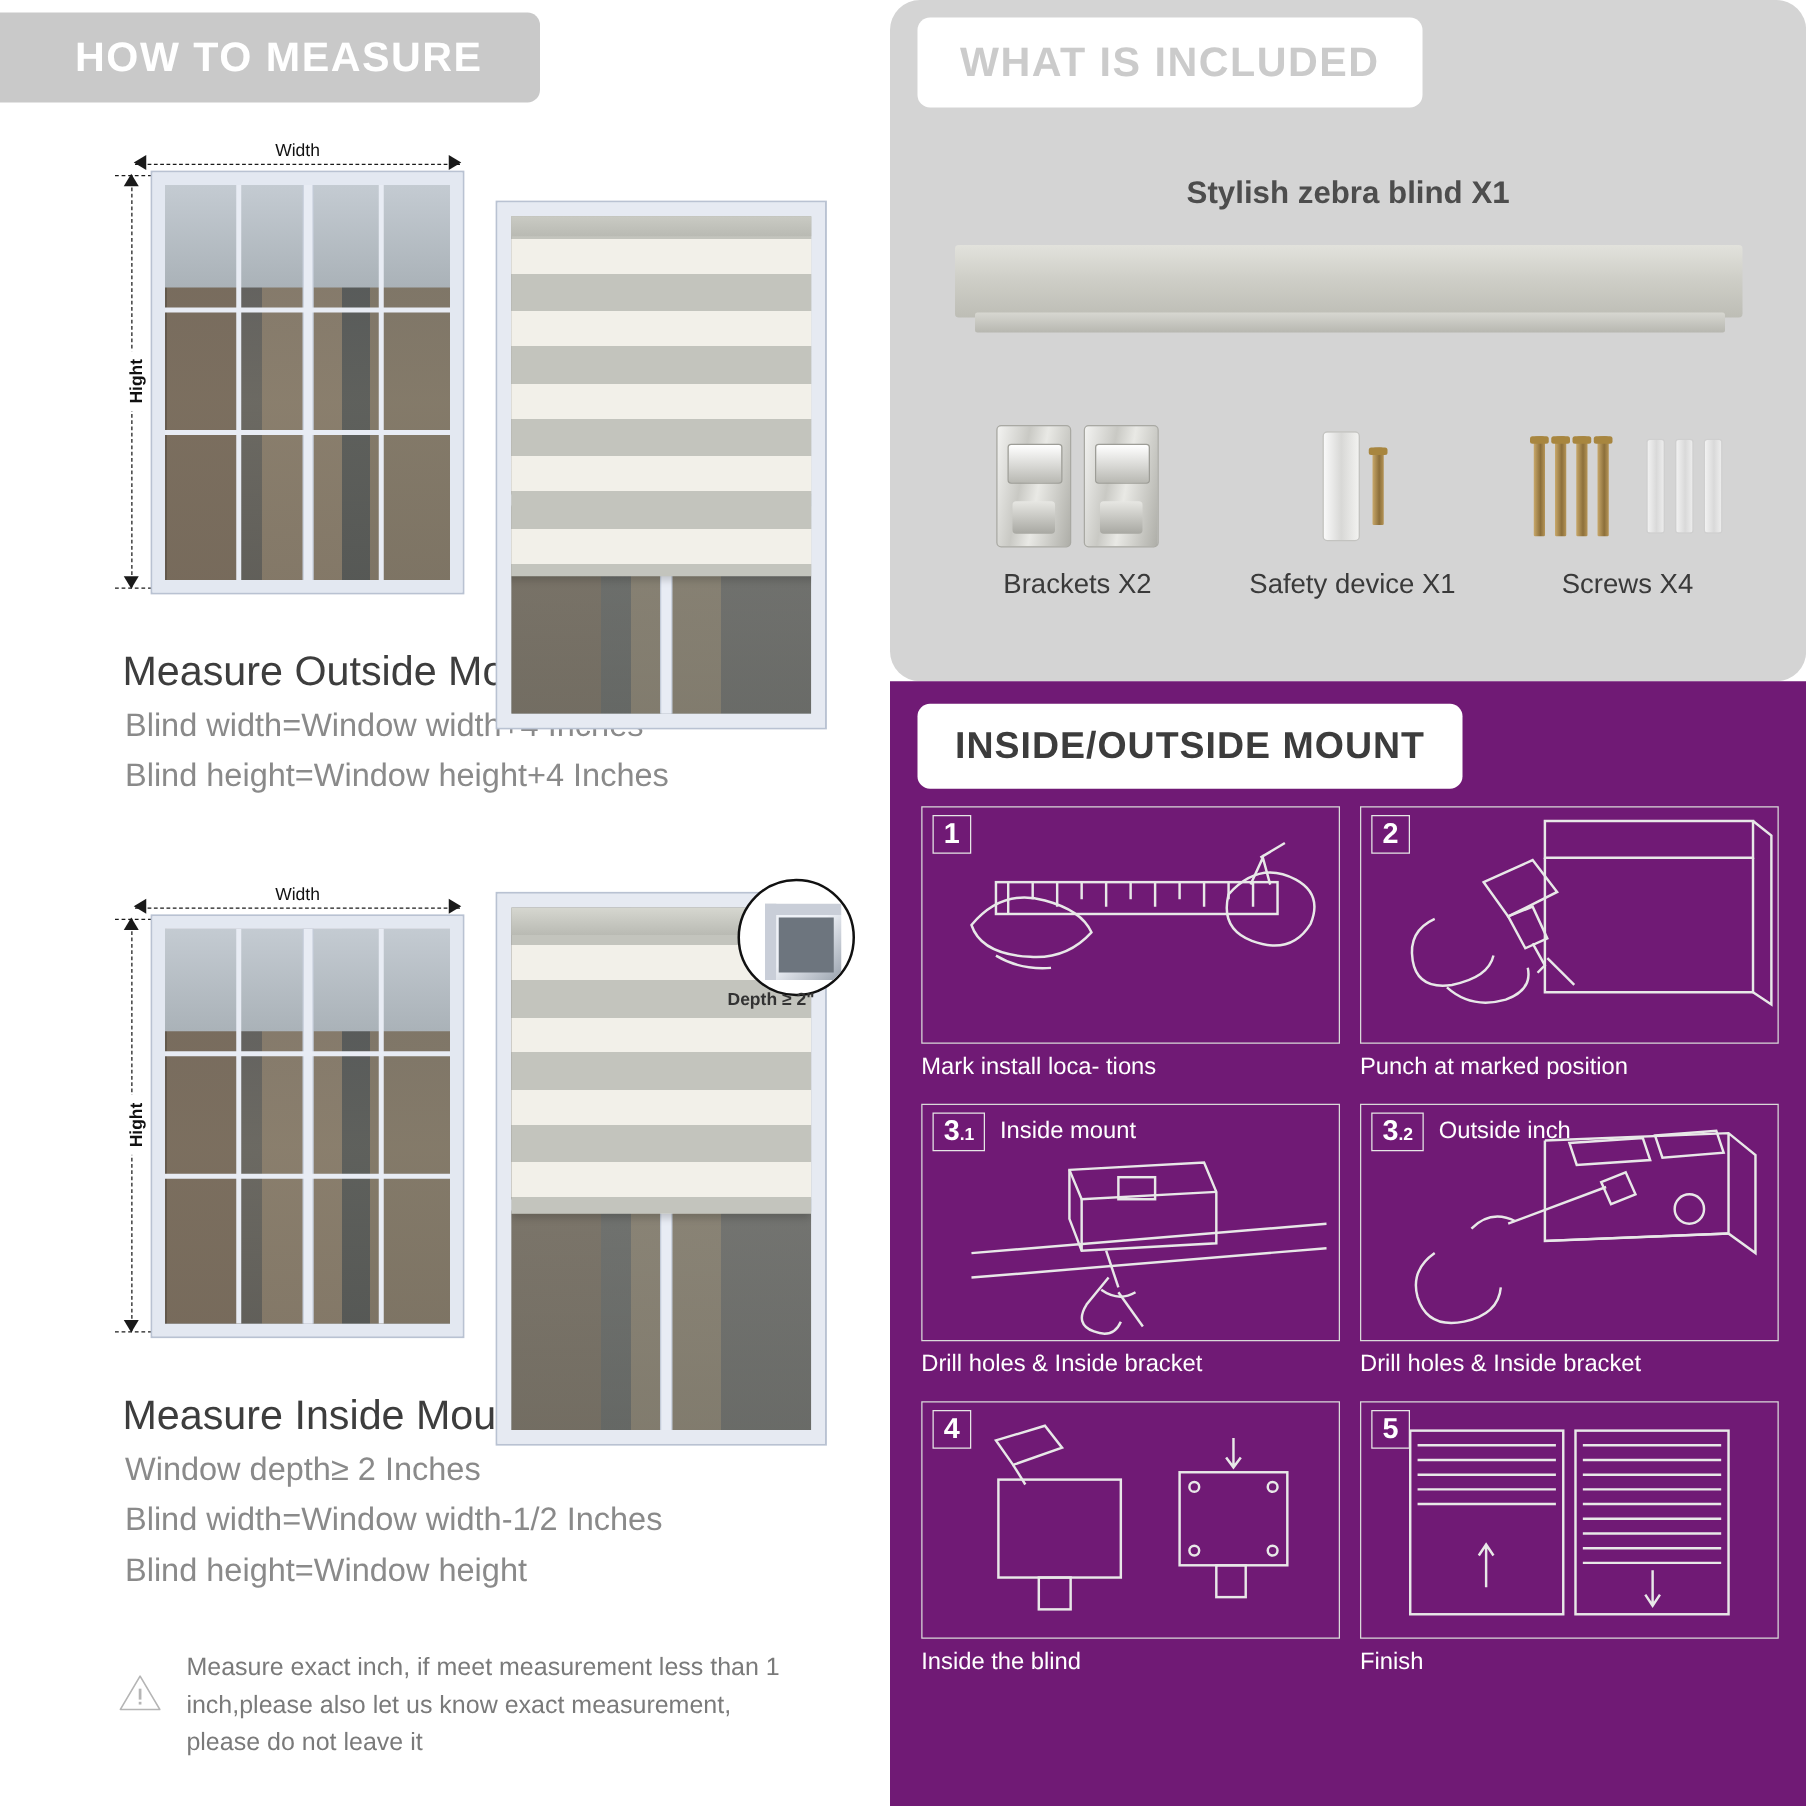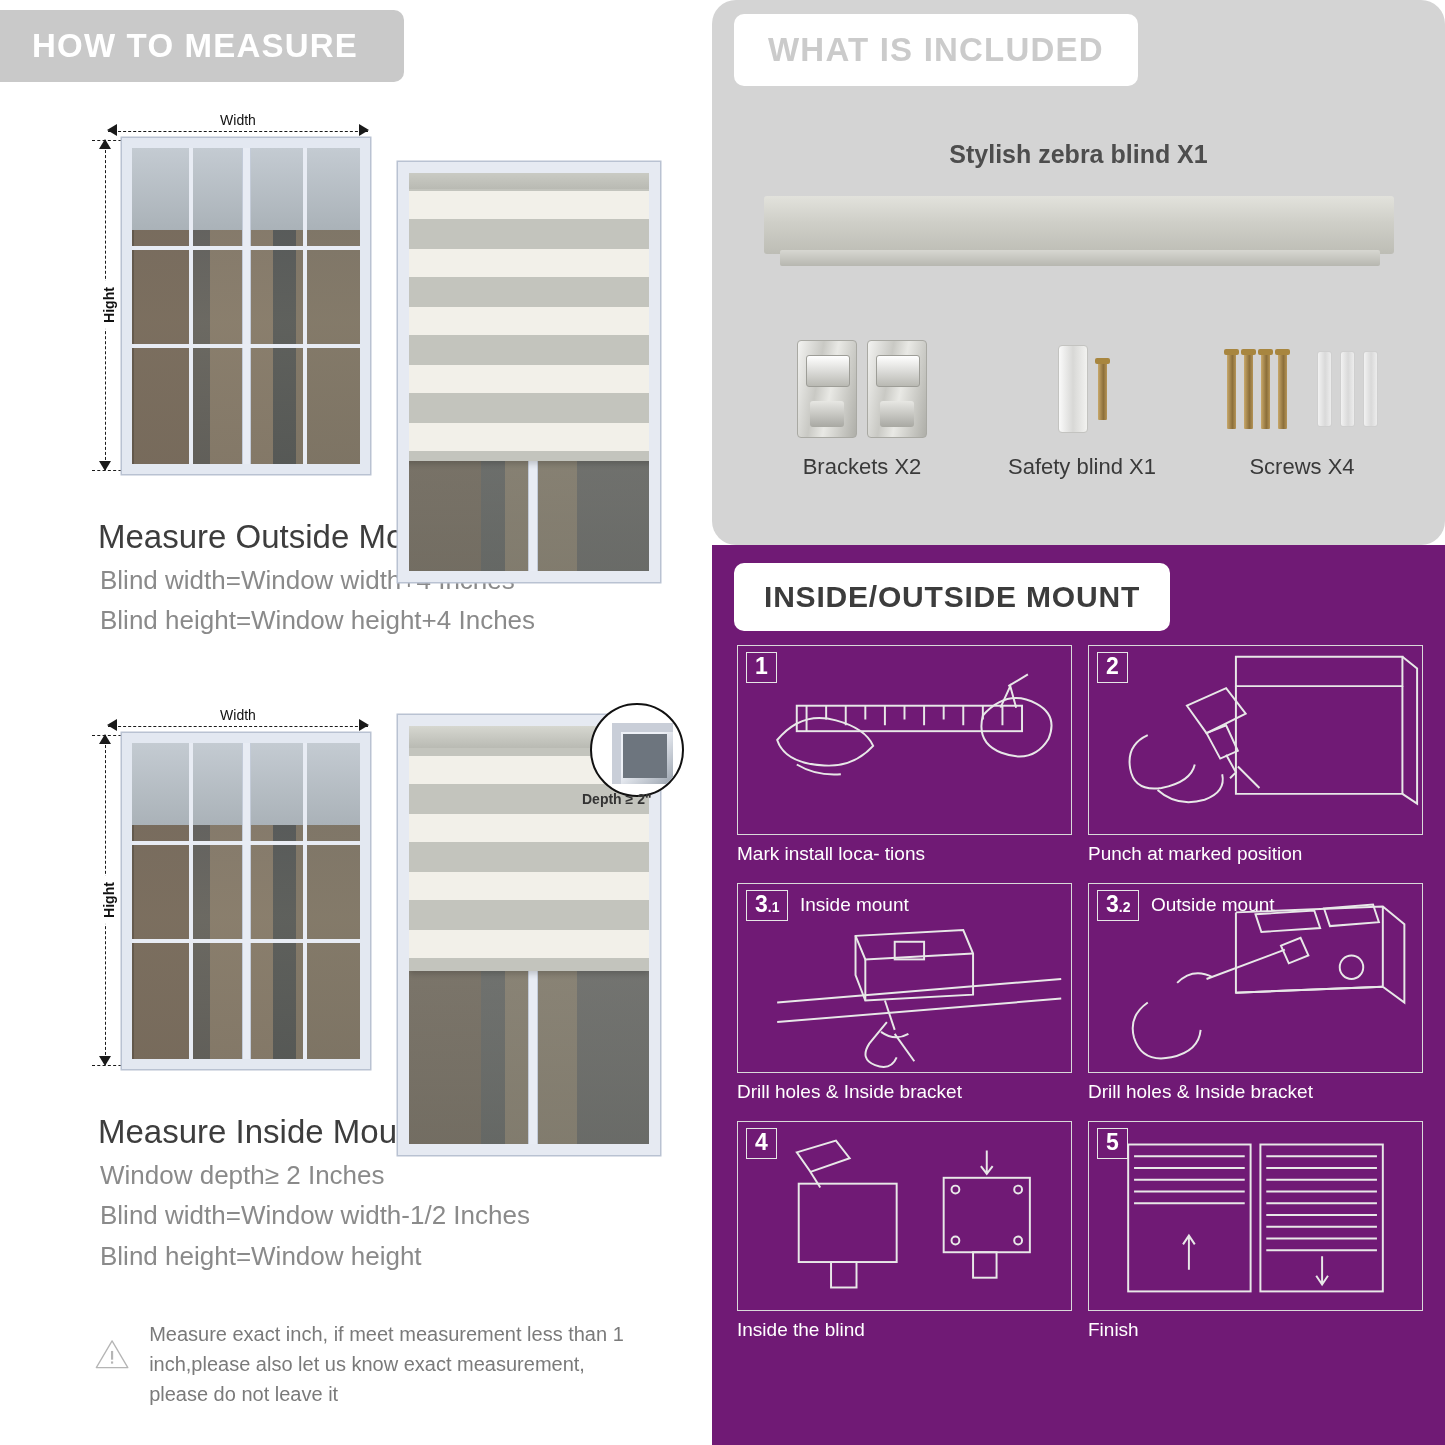--- a/index.html
+++ b/index.html
@@ -40,20 +40,21 @@
     border-radius: 0 10px 10px 0;
   }
   .banner-left {
     background: #c9c9c9;
   }
   .banner-left .banner-text {
     color: #ffffff;
     font-size: 33px;
     font-weight: bold;
     letter-spacing: 1.2px;
+    margin-left: 28px;
   }
   
   .measure-block {
     position: absolute;
     left: 0;
     width: 712px;
   }
   .mb1 { top: 100px; }
   .mb2 { top: 695px; }
 
@@ -659,21 +660,21 @@
             <div class="bracket"></div>
             <div class="bracket"></div>
           </div>
           <div class="part-label">Brackets X2</div>
         </div>
         <div class="part">
           <div class="part-art">
             <div class="safety"></div>
             <div class="screw-long" style="height:62px;"></div>
           </div>
-          <div class="part-label">Safety blind X1</div>
+          <div class="part-label">Safety device X1</div>
         </div>
         <div class="part">
           <div class="part-art">
             <div class="screw-group">
               <div class="screw-long"></div>
               <div class="screw-long"></div>
               <div class="screw-long"></div>
               <div class="screw-long"></div>
               <div style="width:14px"></div>
               <div class="anchor"></div>
@@ -749,21 +750,21 @@
                 <path d="M160 152 l20 28"></path>
               </svg>
             </div>
           </div>
           <div class="step-cap">Drill holes &amp;  Inside bracket</div>
         </div>
 
         <div class="step">
           <div class="step-art">
             <div class="step-num"><span>3</span><span class="sub">.2</span></div>
-            <div class="step-sublabel">Outside mount</div>
+            <div class="step-sublabel">Outside inch</div>
             <div class="sketch">
               <svg viewBox="0 0 340 190" fill="none" stroke="#e8e8e8" stroke-width="2">
                 <path d="M150 28 L300 22 L322 40 L322 120 L300 104 L300 22"></path>
                 <path d="M150 28 L150 110 L300 104"></path>
                 <path d="M170 30 L230 26 L236 44 L176 48 Z"></path>
                 <path d="M240 24 L290 20 L296 38 L246 42 Z"></path>
                 <path d="M60 120 q-20 14 -14 36 q8 26 38 20 q28 -6 30 -28"></path>
                 <path d="M90 100 q16 -16 36 -6"></path>
                 <path d="M120 96 l80 -30"></path>
                 <path d="M196 62 l20 -8 l8 18 l-20 8z"></path>

